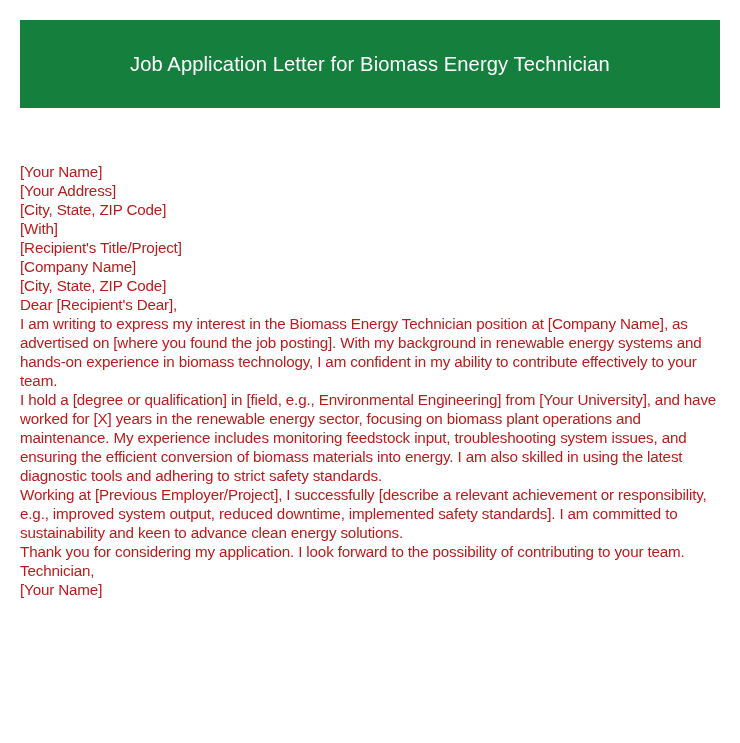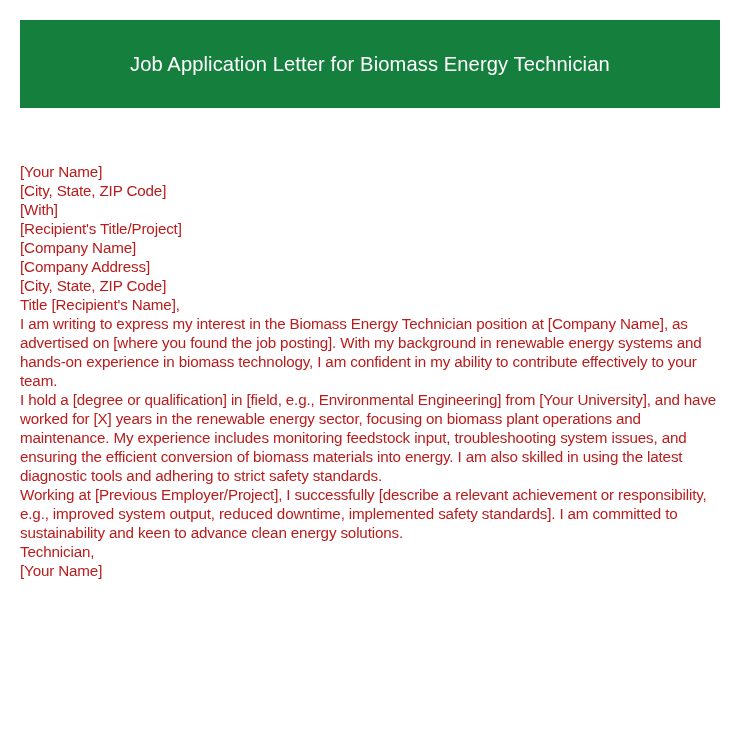--- a/index.html
+++ b/index.html
@@ -51,25 +51,26 @@
   </style>
 </head>
 <body>
 
 <div class="header">
   <h1>Job Application Letter for Biomass Energy Technician</h1>
 </div>
 
 <div class="letter">
   <div class="line">[Your Name]</div>
+  <div class="line">[Your Address]</div>
   <div class="line">[City, State, ZIP Code]</div>
   <div class="line">[With]</div>
   <div class="line">[Recipient's Title/Project]</div>
   <div class="line">[Company Name]</div>
-  <div class="line">[Company Address]</div>
   <div class="line">[City, State, ZIP Code]</div>
-  <div class="line">Title [Recipient's Name],</div>
+  <div class="line">Dear [Recipient's Dear],</div>
   <p>I am writing to express my interest in the Biomass Energy Technician position at [Company Name], as advertised on [where you found the job posting]. With my background in renewable energy systems and hands-on experience in biomass technology, I am confident in my ability to contribute effectively to your team.</p>
   <p>I hold a [degree or qualification] in [field, e.g., Environmental Engineering] from [Your University], and have worked for [X] years in the renewable energy sector, focusing on biomass plant operations and maintenance. My experience includes monitoring feedstock input, troubleshooting system issues, and ensuring the efficient conversion of biomass materials into energy. I am also skilled in using the latest diagnostic tools and adhering to strict safety standards.</p>
   <p>Working at [Previous Employer/Project], I successfully [describe a relevant achievement or responsibility, e.g., improved system output, reduced downtime, implemented safety standards]. I am committed to sustainability and keen to advance clean energy solutions.</p>
+  <p>Thank you for considering my application. I look forward to the possibility of contributing to your team.</p>
   <div class="line">Technician,</div>
   <div class="line">[Your Name]</div>
 </div>
 
 </body></html>

